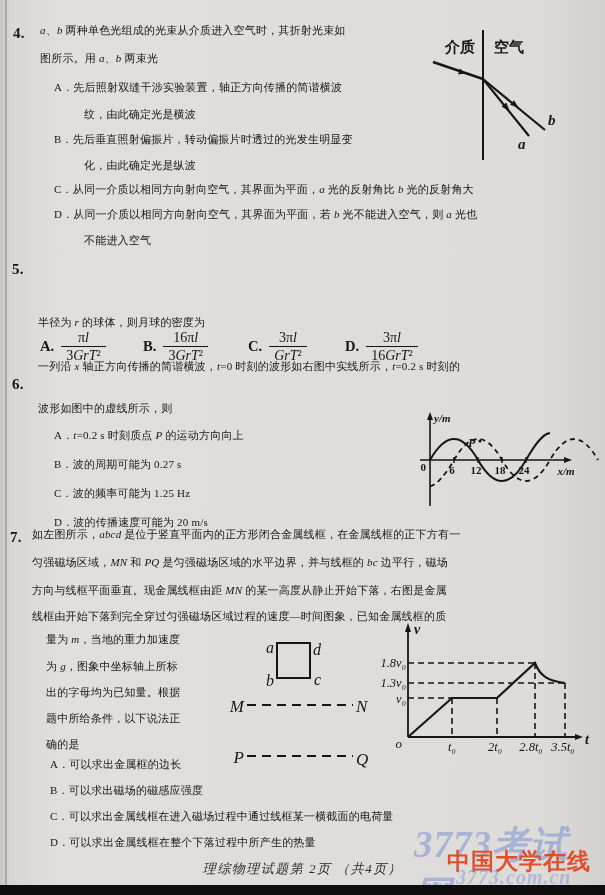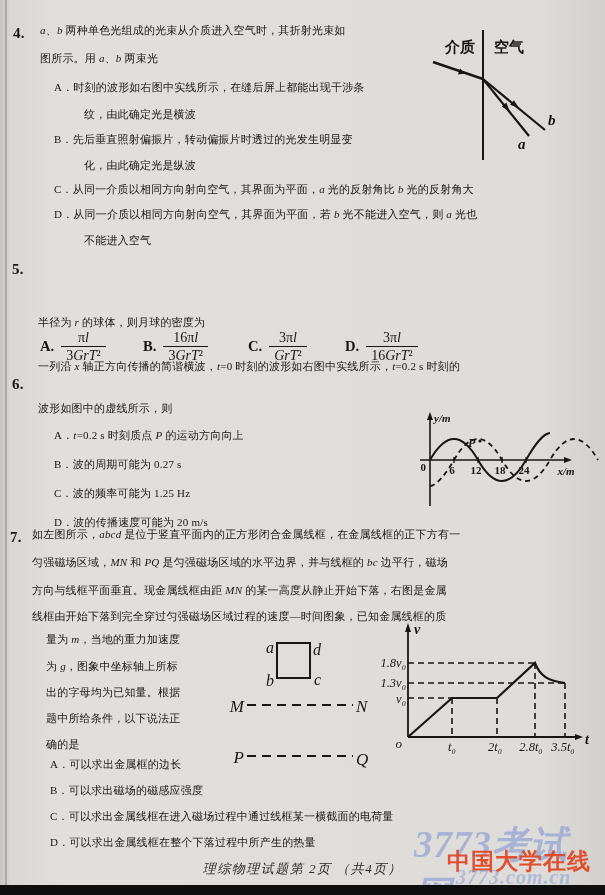--- a/index.html
+++ b/index.html
@@ -31,21 +31,21 @@
 </style>
 </head>
 <body>
 
 <div id="paper">
   <div class="crease"></div>
 
   <div class="line qnum" style="left:13px;top:24px">4.</div>
   <div class="line" style="left:40px;top:24px"><span class="it">a</span><span>、</span><span class="it">b</span><span> 两种单色光组成的光束从介质进入空气时，其折射光束如</span></div>
   <div class="line" style="left:40px;top:52px"><span>图所示。用 </span><span class="it">a</span><span>、</span><span class="it">b</span><span> 两束光</span></div>
-  <div class="line" style="left:54px;top:81px">A．时刻的波形如右图中实线所示，在缝后屏上都能出现干涉条</div>
+  <div class="line" style="left:54px;top:81px">A．先后照射双缝干涉实验装置，轴正方向传播的简谐横波</div>
   <div class="line" style="left:84px;top:108px">纹，由此确定光是横波</div>
   <div class="line" style="left:54px;top:133px">B．先后垂直照射偏振片，转动偏振片时透过的光发生明显变</div>
   <div class="line" style="left:84px;top:159px">化，由此确定光是纵波</div>
   <div class="line" style="left:54px;top:183px"><span>C．从同一介质以相同方向射向空气，其界面为平面，</span><span class="it">a</span><span> 光的反射角比 </span><span class="it">b</span><span> 光的反射角大</span></div>
   <div class="line" style="left:54px;top:208px"><span>D．从同一介质以相同方向射向空气，其界面为平面，若 </span><span class="it">b</span><span> 光不能进入空气，则 </span><span class="it">a</span><span> 光也</span></div>
   <div class="line" style="left:84px;top:234px">不能进入空气</div>
 
   <svg style="left:425px;top:22px" width="180" height="150" viewBox="0 0 180 150">
     <line x1="58" y1="8" x2="58" y2="138" stroke="#161616" stroke-width="2"></line>
     <text x="35" y="30" text-anchor="middle" class="figlabel">介质</text>

